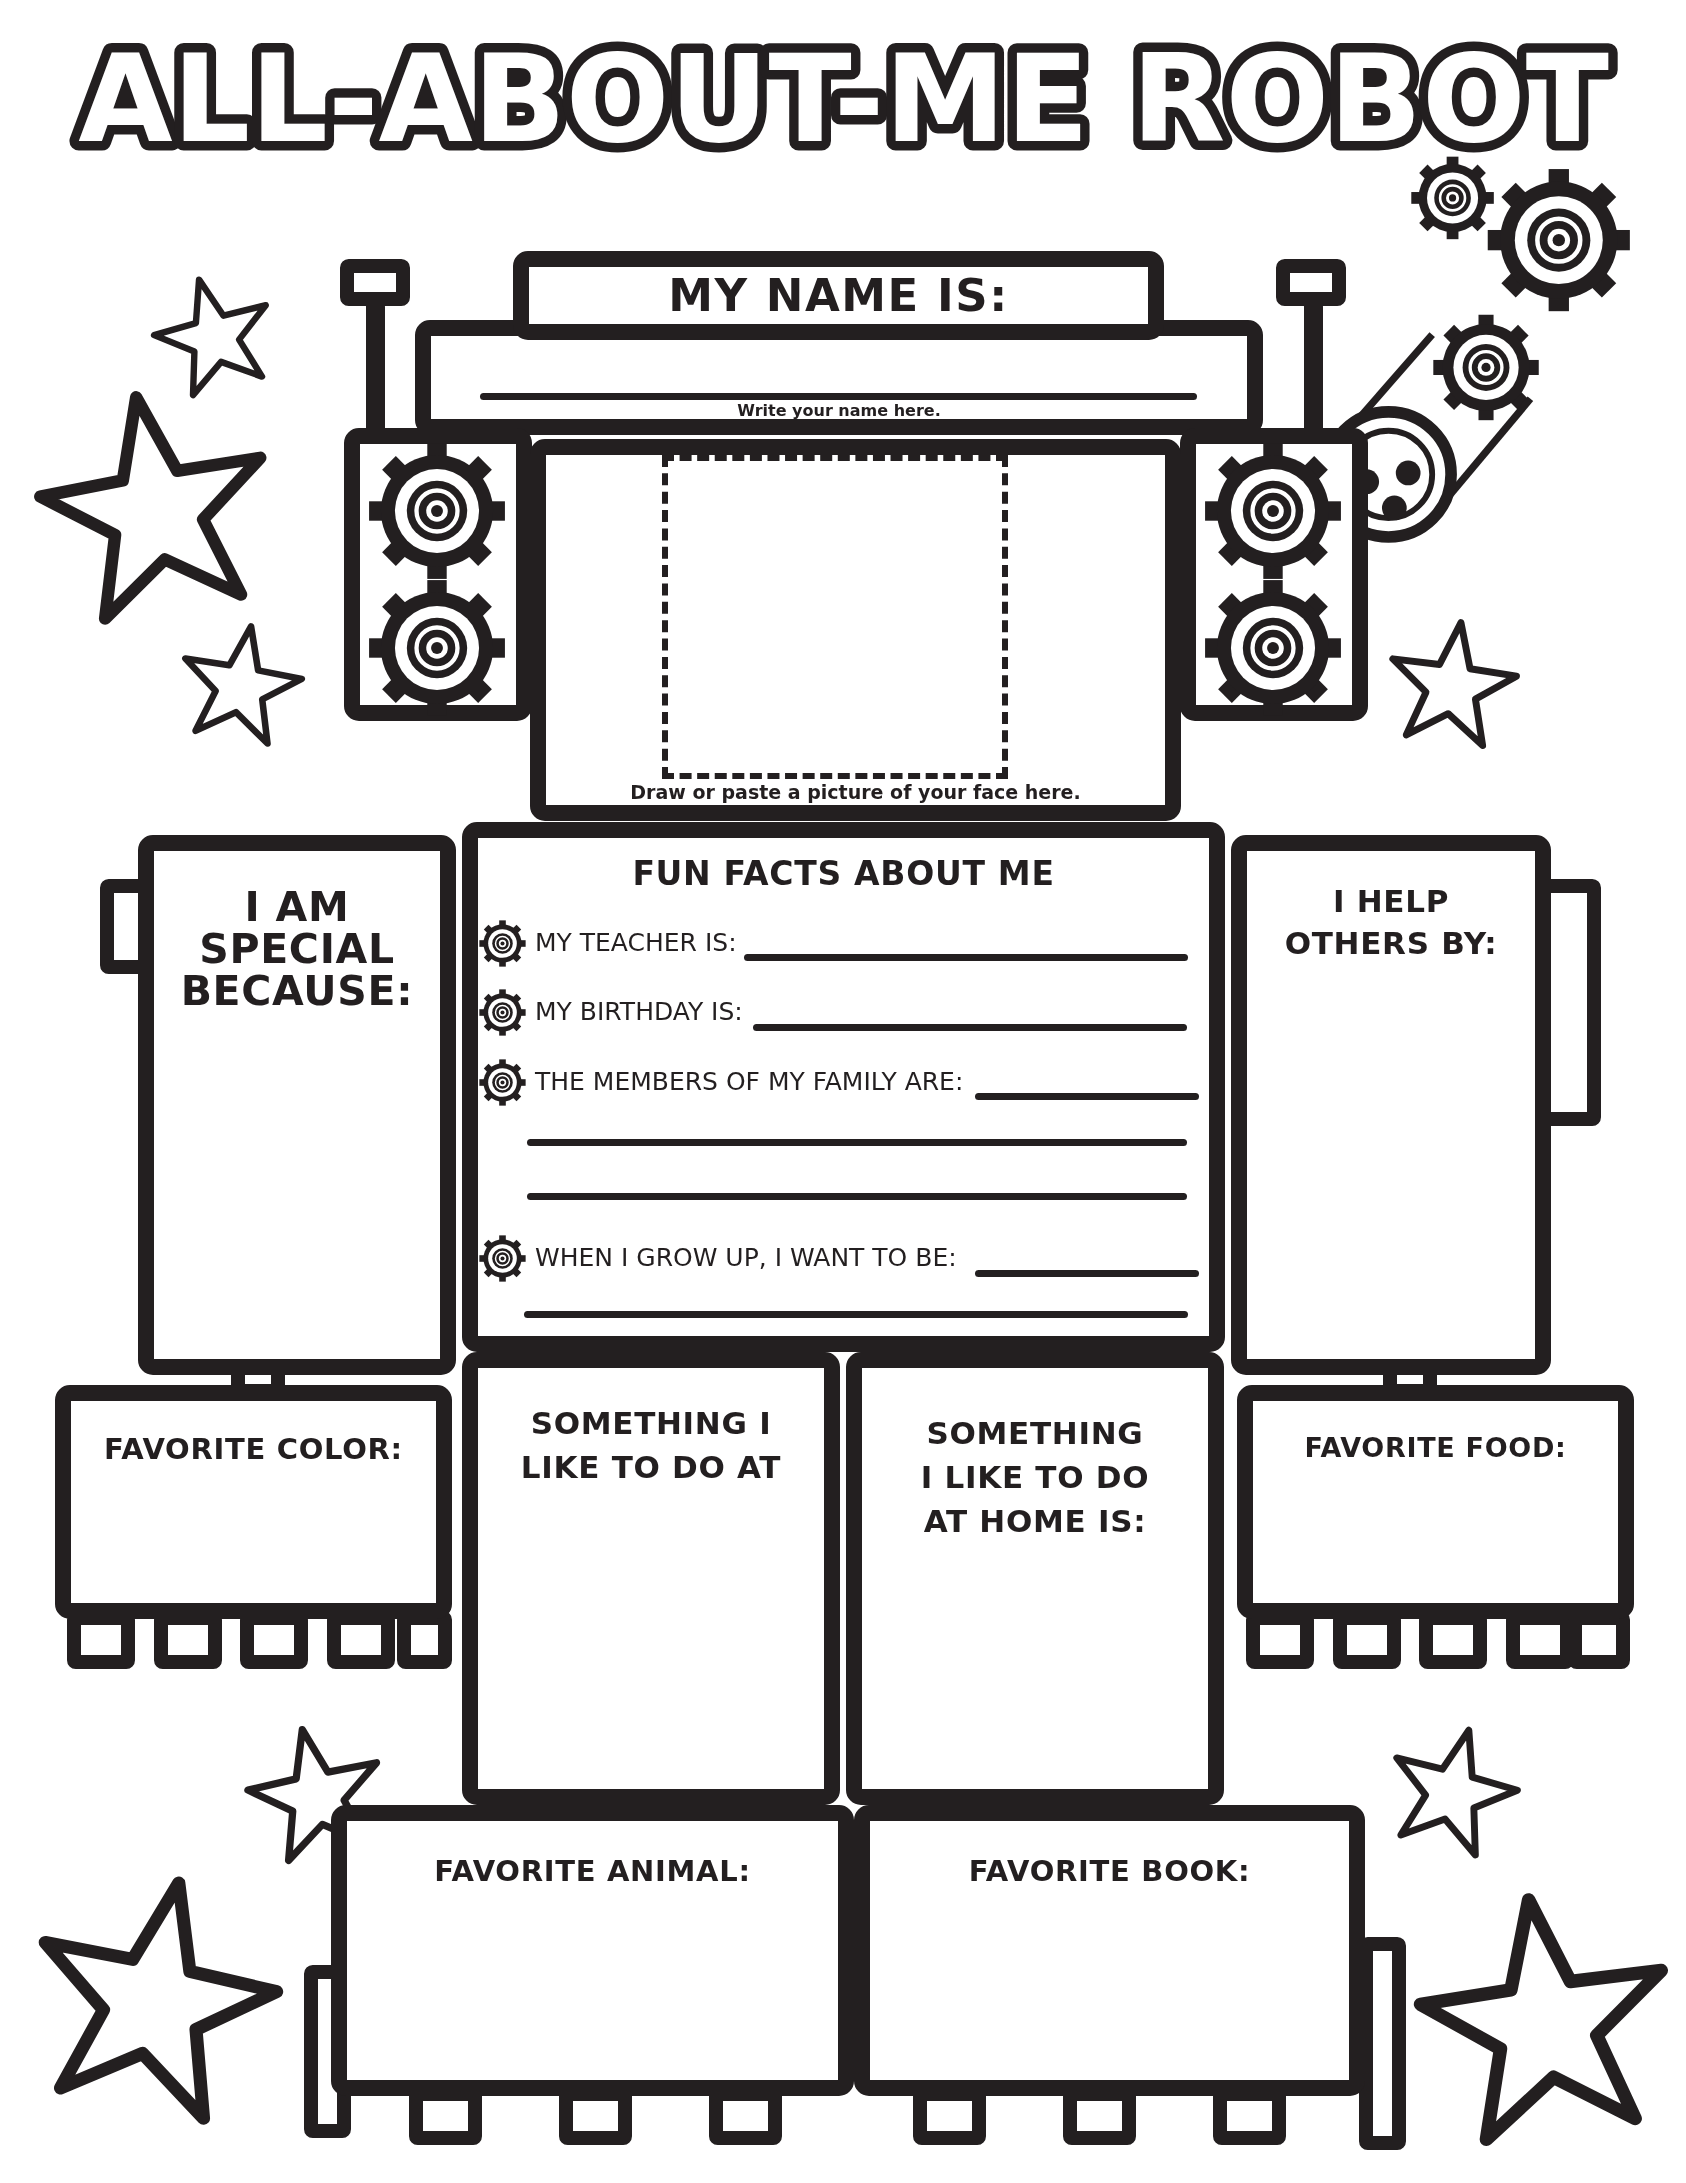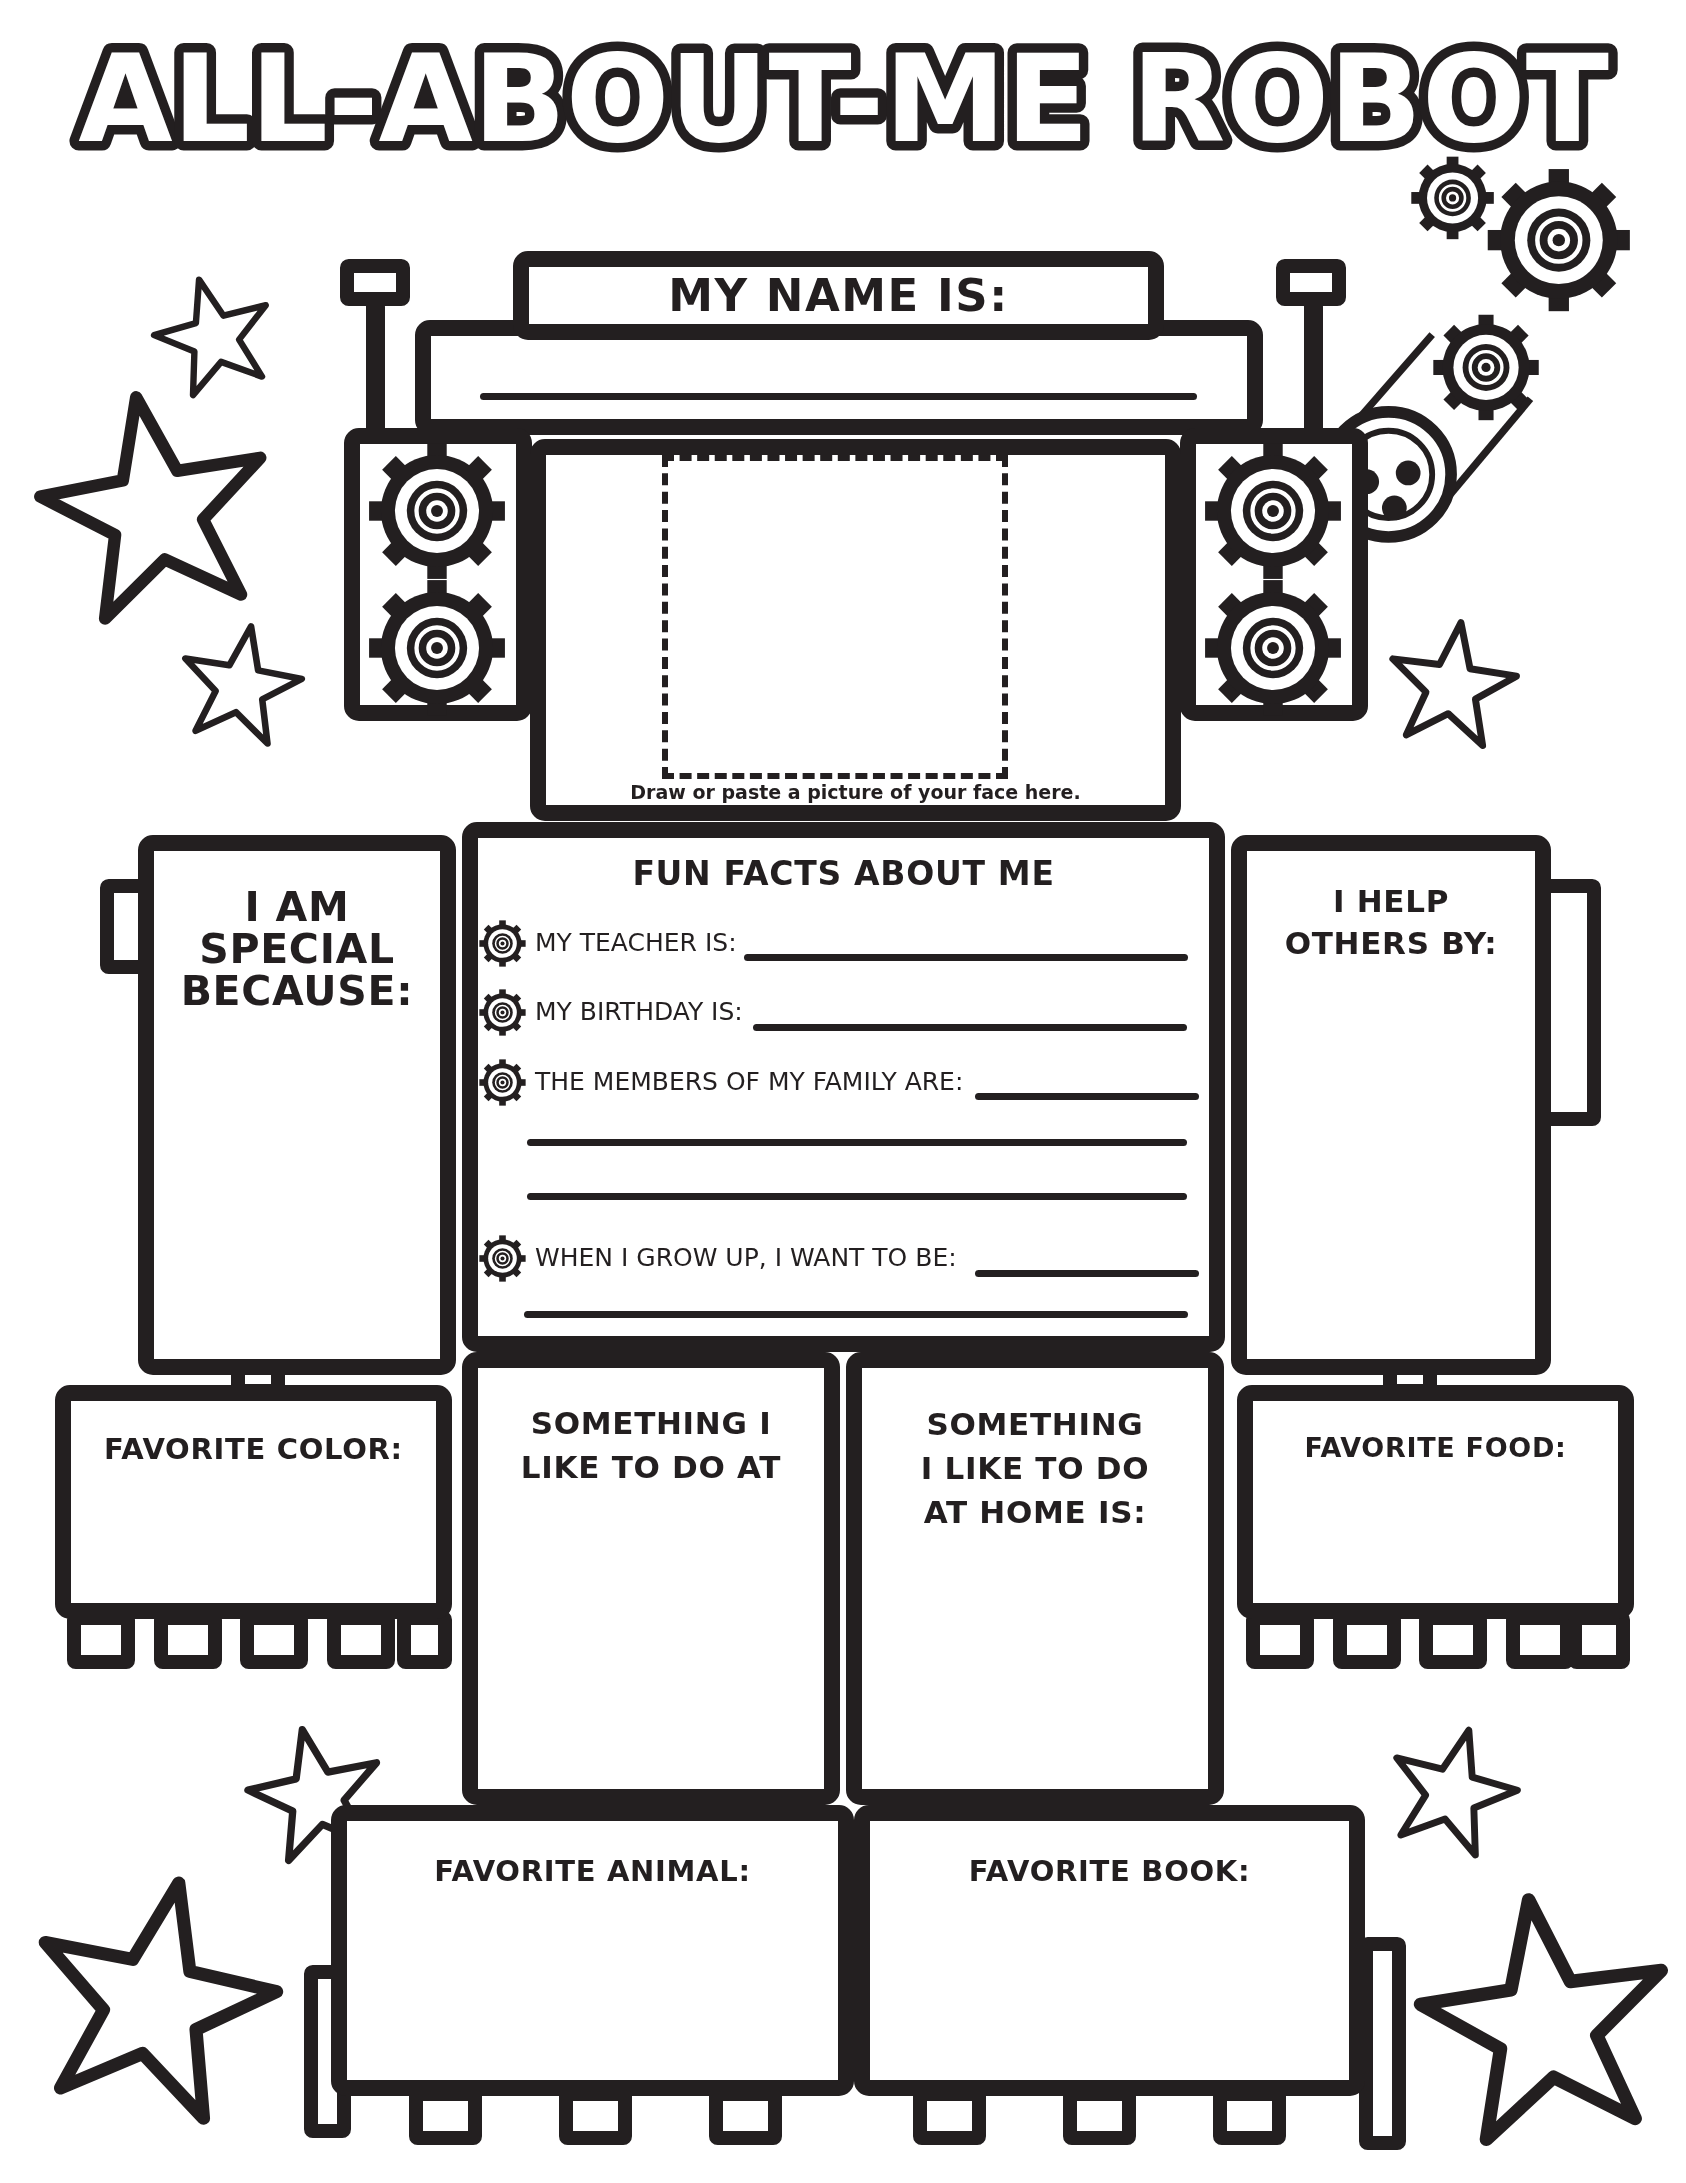--- a/index.html
+++ b/index.html
@@ -112,20 +112,21 @@
 
 <div class="tab" style="left:409px;top:2087px;width:73px;height:58px"></div>
 <div class="tab" style="left:559px;top:2087px;width:73px;height:58px"></div>
 <div class="tab" style="left:709px;top:2087px;width:73px;height:58px"></div>
 <div class="tab" style="left:913px;top:2087px;width:73px;height:58px"></div>
 <div class="tab" style="left:1063px;top:2087px;width:73px;height:58px"></div>
 <div class="tab" style="left:1213px;top:2087px;width:73px;height:58px"></div>
 
 <div class="box" style="left:415px;top:320px;width:848px;height:115px;z-index:9">
   <div class="wline" style="left:49px;top:57px;width:717px"></div>
+  <div class="cap" style="top:65px;font-size:16px">Write your name here.</div>
 </div>
 
 <div class="box" style="left:513px;top:251px;width:651px;height:89px;z-index:11">
   <div class="hdr" style="top:0;font-size:45px;line-height:57px;letter-spacing:1.5px">MY NAME IS:</div>
 </div>
 
 <div class="box" style="left:344px;top:428px;width:188px;height:293px"></div>
 <div class="box" style="left:1180px;top:428px;width:188px;height:293px"></div>
 <svg class="gear-overlay" style="left:368px;top:442px" width="138" height="138" viewBox="-64 -64 128 128">
     <use href="#gear"></use>
@@ -201,21 +202,21 @@
 </div>
 
 <div class="box" style="left:462px;top:1352px;width:378px;height:453px">
   <div class="hdr" style="top:33px;font-size:31px;line-height:44px">
     <span class="ln">SOMETHING I</span>
     <span class="ln">LIKE TO DO AT</span>
   </div>
   <div class="write-area"></div>
 </div>
 <div class="box" style="left:846px;top:1352px;width:378px;height:453px">
-  <div class="hdr" style="top:34px;font-size:31px;line-height:44px">
+  <div class="hdr" style="top:43px;font-size:31px;line-height:44px">
     <span class="ln">SOMETHING</span>
     <span class="ln">I LIKE TO DO</span>
     <span class="ln">AT HOME IS:</span>
   </div>
   <div class="write-area"></div>
 </div>
 
 <div class="box" style="left:331px;top:1805px;width:523px;height:291px">
   <div class="hdr" style="top:33px;font-size:29px">FAVORITE ANIMAL:</div>
   <div class="write-area"></div>

